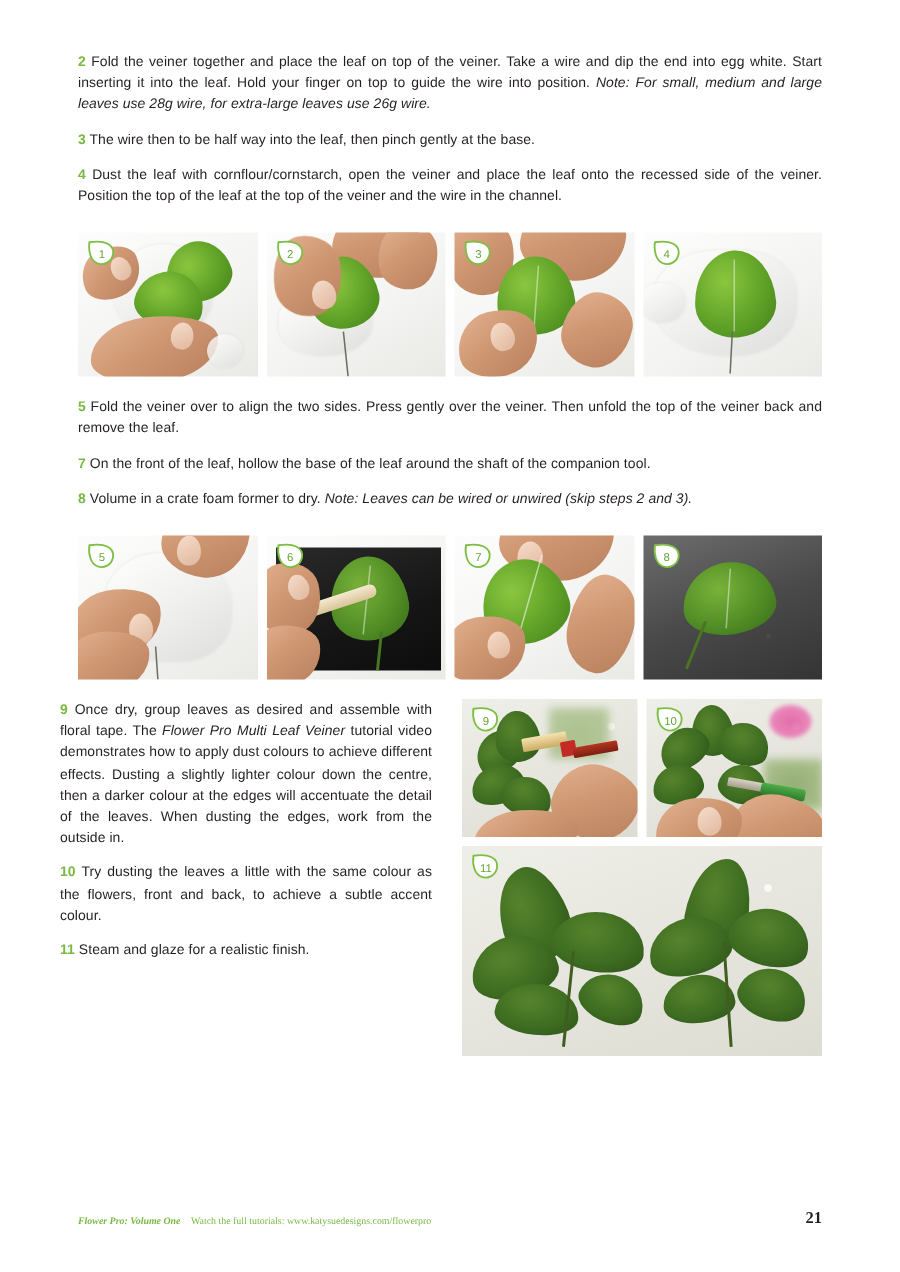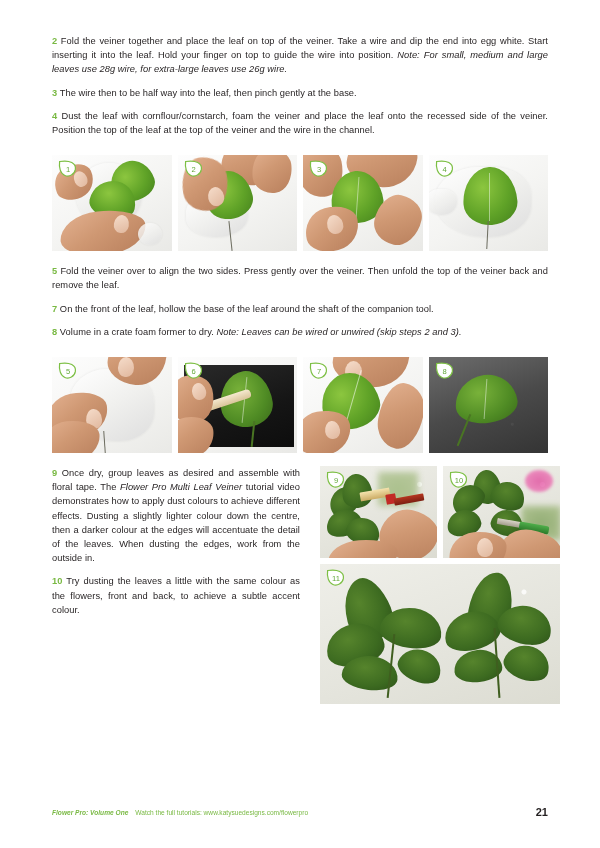--- a/index.html
+++ b/index.html
@@ -144,20 +144,21 @@
   .brush-handle {
     position: absolute;
     border-radius: 1px;
   }
 
   
   .split {
     display: flex;
     gap: 20px;
     width: 496px;
+    justify-content: flex-end;
   }
   .split .col-text { width: 248px; flex: 0 0 248px; }
   .split .col-pics { flex: 1 1 auto; }
 
   .pair-row { display: flex; gap: 6px; }
   .pair-row .photo { height: 92px; }
 
   .big-photo {
     position: relative;
     width: 240px;
@@ -165,21 +166,22 @@
     overflow: hidden;
   }
 
   
   .footer {
     position: absolute;
     left: 52px;
     top: 806px;
     width: 496px;
     display: flex;
-    align-items: center;
+    align-items: flex-end;
+    font-family: Liberation Serif, serif;
   }
   .footer-left {
     font-size: 6.6px;
     color: #79b943;
     white-space: nowrap;
   }
   .footer-vol { font-style: italic; font-weight: 700; }
   .footer-link { margin-left: 7px; }
   .footer-page {
     margin-left: auto;
@@ -203,21 +205,21 @@
       <span>Fold the veiner together and place the leaf on top of the veiner. Take a wire and dip the end into egg white. Start inserting it into the leaf. Hold your finger on top to guide the wire into position. </span><span class="ital">Note: For small, medium and large leaves use 28g wire, for extra-large leaves use 26g wire.</span>
     </p>
 
     <p class="para">
       <span class="stepnum">3</span>
       <span>The wire then to be half way into the leaf, then pinch gently at the base.</span>
     </p>
 
     <p class="para">
       <span class="stepnum">4</span>
-      <span>Dust the leaf with cornflour/cornstarch, foam the veiner and place the leaf onto the recessed side of the veiner. Position the top of the leaf at the top of the veiner and the wire in the channel.</span>
+      <span>Dust the leaf with cornflour/cornstarch, open the veiner and place the leaf onto the recessed side of the veiner. Position the top of the leaf at the top of the veiner and the wire in the channel.</span>
     </p>
 
     <div class="spacer-10"></div>
 
     <div class="photo-row">
 
       <div class="photo bg-white">
         <div class="scene">
           <div class="tool-white" style="left:24px;top:8px;width:66px;height:64px;border-radius:50%;"></div>
           <div class="leaf" style="left:58px;top:6px;width:44px;height:40px;transform:rotate(-18deg);"></div>
@@ -395,20 +397,24 @@
         <p class="para">
           <span class="stepnum">9</span>
           <span>Once dry, group leaves as desired and assemble with floral tape. The </span><span class="ital">Flower Pro Multi Leaf Veiner</span><span> tutorial video demonstrates how to apply dust colours to achieve different effects. Dusting a slightly lighter colour down the centre, then a darker colour at the edges will accentuate the detail of the leaves. When dusting the edges, work from the outside in.</span>
         </p>
 
         <p class="para">
           <span class="stepnum">10</span>
           <span>Try dusting the leaves a little with the same colour as the flowers, front and back, to achieve a subtle accent colour.</span>
         </p>
 
+        <p class="para last">
+          <span class="stepnum">11</span>
+          <span>Steam and glaze for a realistic finish.</span>
+        </p>
 
       </div>
 
       <div class="col-pics">
 
         <div class="pair-row">
 
           <div class="photo bg-towel">
             <div class="scene">
               <div style="position:absolute;left:58px;top:6px;width:40px;height:34px;background:radial-gradient(ellipse,#6f9a3c,#8caa5e);opacity:.5;filter:blur(3px);"></div>

